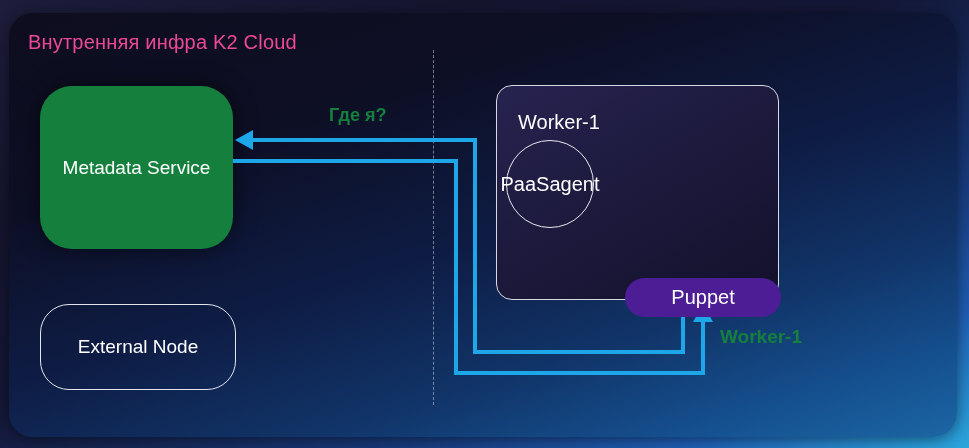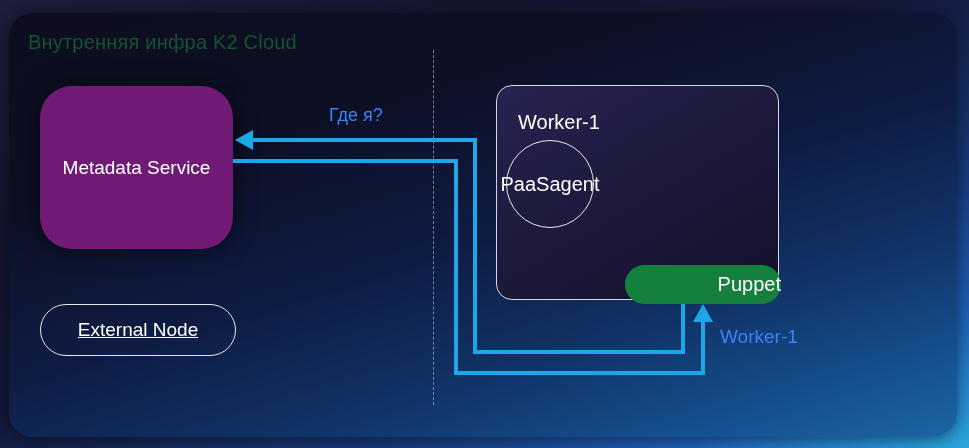--- a/index.html
+++ b/index.html
@@ -18,58 +18,58 @@
     left: 9px; top: 13px; width: 948px; height: 424px;
     border-radius: 24px;
     background: linear-gradient(163deg, #0d0d1e 0%, #0d0f25 28%, #0e1c44 52%, #113468 72%, #15508f 88%, #1c66a4 100%);
     box-shadow: 0 2px 14px rgba(0,0,0,0.45);
   }
 
   .panel-title {
     position: absolute;
     font-size: 20px;
     letter-spacing: 0.2px;
-    color: #14532d;
+    color: #ec4899;
     white-space: nowrap;
   }
   .title-left  { left: 28px;  top: 31px; }
   .title-right { left: 501px; top: 31px; }
 
   
   .divider {
     position: absolute;
     left: 433px; top: 50px;
     width: 0; height: 355px;
     border-left: 1px dashed rgba(205,210,225,0.55);
   }
 
   
   .metadata-box {
     position: absolute;
     left: 40px; top: 86px; width: 193px; height: 163px;
     border-radius: 32px;
-    background: #701a75;
+    background: #15803d;
     display: flex; flex-direction: column;
     align-items: center; justify-content: center;
     text-align: center;
     font-size: 19px; line-height: 29px;
     box-shadow: 0 0 22px rgba(0,0,0,0.55);
   }
 
   
   .enc-box {
     position: absolute;
-    left: 40px; top: 304px; width: 196px; height: 52px;
+    left: 40px; top: 304px; width: 196px; height: 86px;
     border: 1.5px solid #e4e6ee;
     border-radius: 29px;
     background: transparent;
     display: flex; flex-direction: column;
     align-items: center; justify-content: center;
     text-align: center;
-    font-size: 19px; line-height: 28px; text-decoration: underline;
+    font-size: 19px; line-height: 28px;
   }
 
   
   .worker-box {
     position: absolute;
     left: 496px; top: 85px; width: 283px; height: 215px;
     border: 1px solid #d6d8e2;
     border-radius: 16px;
     background: linear-gradient(150deg, #272350 0%, #1d1a3e 45%, #13112b 100%);
   }
@@ -84,42 +84,43 @@
     width: 88px; height: 88px;
     border: 1.5px solid #e9eaf1;
     border-radius: 50%;
     display: flex; 
     align-items: center; justify-content: center;
     text-align: center;
     font-size: 20px; line-height: 27px;
   }
   .puppet-pill {
     position: absolute;
-    left: 625px; top: 265px; width: 156px; height: 39px;
+    left: 625px; top: 278px; width: 156px; height: 39px;
     border-radius: 20px;
-    background: #15803d;
-    display: flex; align-items: center; justify-content: flex-end;
+    background: #4c1d95;
+    display: flex; align-items: center; justify-content: center;
     font-size: 20px;
     z-index: 4;
   }
 
   
   svg.connectors {
     position: absolute; left: 0; top: 0;
     width: 969px; height: 448px;
     pointer-events: none;
     z-index: 3;
   }
 
   .flow-label {
     position: absolute;
     font-size: 18px;
-    color: #3b82f6;
+    color: #15803d;
     white-space: nowrap;
     z-index: 5;
+    font-weight: bold;
   }
   .label-request  { left: 329px; top: 105px; }
   .label-response { left: 720px; top: 326px; font-size: 19px; }
 </style>
 </head>
 <body>
 
 <div class="stage">
 
   <div class="card"></div>

